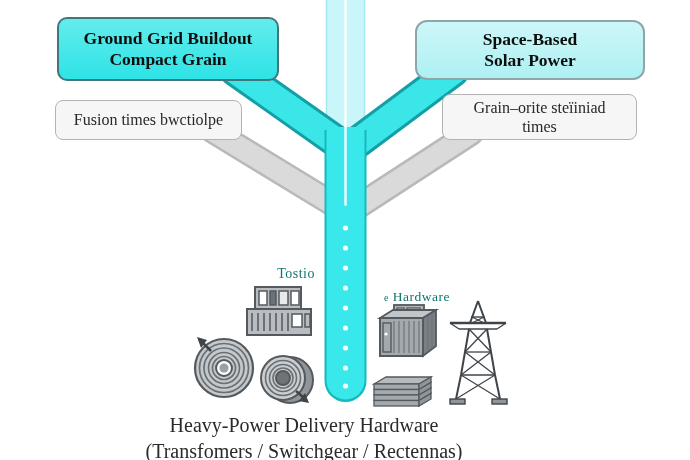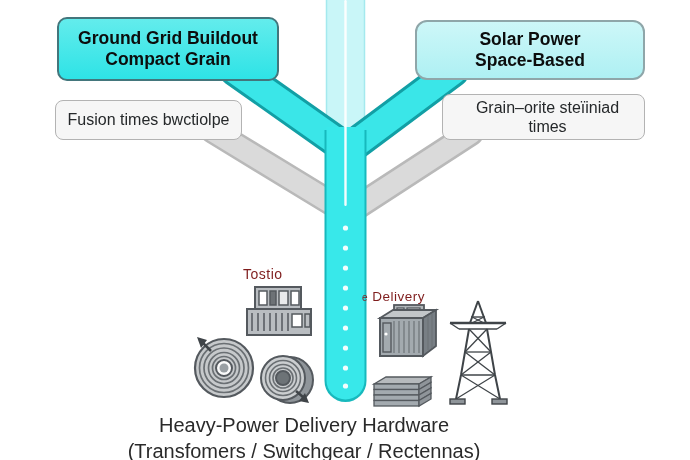--- a/index.html
+++ b/index.html
@@ -1,31 +1,31 @@
 <!DOCTYPE html>
 <html><head>
 <meta charset="utf-8">
 <style>
   html,body{margin:0;padding:0;background:#ffffff;}
   .stage{position:relative;width:690px;height:460px;background:#ffffff;overflow:hidden;
-         font-family:Liberation Sans, sans-serif;}
+         font-family:Liberation Serif, serif;}
   .stage svg.layer{position:absolute;left:0;top:0;}
   .box{position:absolute;display:flex;flex-direction:column;align-items:center;justify-content:center;
        text-align:center;font-weight:bold;color:#0c0d0d;}
   .box-cyan-left{left:57px;top:17px;width:218px;height:60px;
        background:linear-gradient(180deg,#63ecec 0%,#2ee3e6 100%);
        border:2px solid #43767c;border-radius:10px;font-size:17.5px;line-height:21px;}
   .box-cyan-right{left:415px;top:20px;width:226px;height:56px;
        background:linear-gradient(180deg,#cdf7f8 0%,#aef0f3 100%);
        border:2px solid #8fa6a9;border-radius:12px;font-size:17.5px;line-height:21px;}
   .note{position:absolute;display:flex;flex-direction:column;align-items:center;justify-content:center;
        text-align:center;background:#f6f6f6;border:1.5px solid #b3b3b3;color:#25282a;border-radius:8px;}
   .note-left{left:55px;top:100px;width:185px;height:38px;font-size:16px;}
-  .note-right{left:442px;top:94px;width:193px;height:44px;font-size:16px;line-height:19px;padding-left:8px;}
-  .icon-label{position:absolute;text-align:left;color:#7f1d1d;letter-spacing:.5px;}
+  .note-right{left:442px;top:94px;width:193px;height:44px;font-size:16px;line-height:19px;}
+  .icon-label{position:absolute;text-align:right;color:#0f766e;letter-spacing:.5px;}
   .label-tostio{left:243px;top:266px;width:72px;font-size:14px;}
   .label-leaches{left:362px;top:289px;width:88px;font-size:13.5px;}
   .label-leaches .prefix{font-size:10px;}
   .caption{position:absolute;left:0;width:608px;text-align:center;color:#2a2a2a;font-size:20px;}
   .caption-1{top:414px;}
   .caption-2{top:440px;}
 </style>
 </head>
 <body>
 
@@ -168,30 +168,30 @@
       <rect x="450" y="399" width="15" height="5" fill="#8f959a" stroke-width="1.4"></rect>
       <rect x="492" y="399" width="15" height="5" fill="#8f959a" stroke-width="1.4"></rect>
     </g>
   </svg>
 
   <div class="box box-cyan-left">
     <div>Ground Grid Buildout</div>
     <div>Compact Grain</div>
   </div>
   <div class="box box-cyan-right">
+    <div>Space-Based</div>
     <div>Solar Power</div>
-    <div>Space-Based</div>
   </div>
 
   <div class="note note-left">
     <div>Fusion times bwctiolpe</div>
   </div>
   <div class="note note-right">
     <div>Grain–orite steïiniad</div>
     <div>times</div>
   </div>
 
   <div class="icon-label label-tostio">Tostio</div>
-  <div class="icon-label label-leaches"><span class="prefix">e</span> <span>Delivery</span></div>
+  <div class="icon-label label-leaches"><span class="prefix">e</span> <span>Hardware</span></div>
 
   <div class="caption caption-1">Heavy-Power Delivery Hardware</div>
   <div class="caption caption-2">(Transfomers / Switchgear / Rectennas)</div>
 </div>
 
 </body></html>

